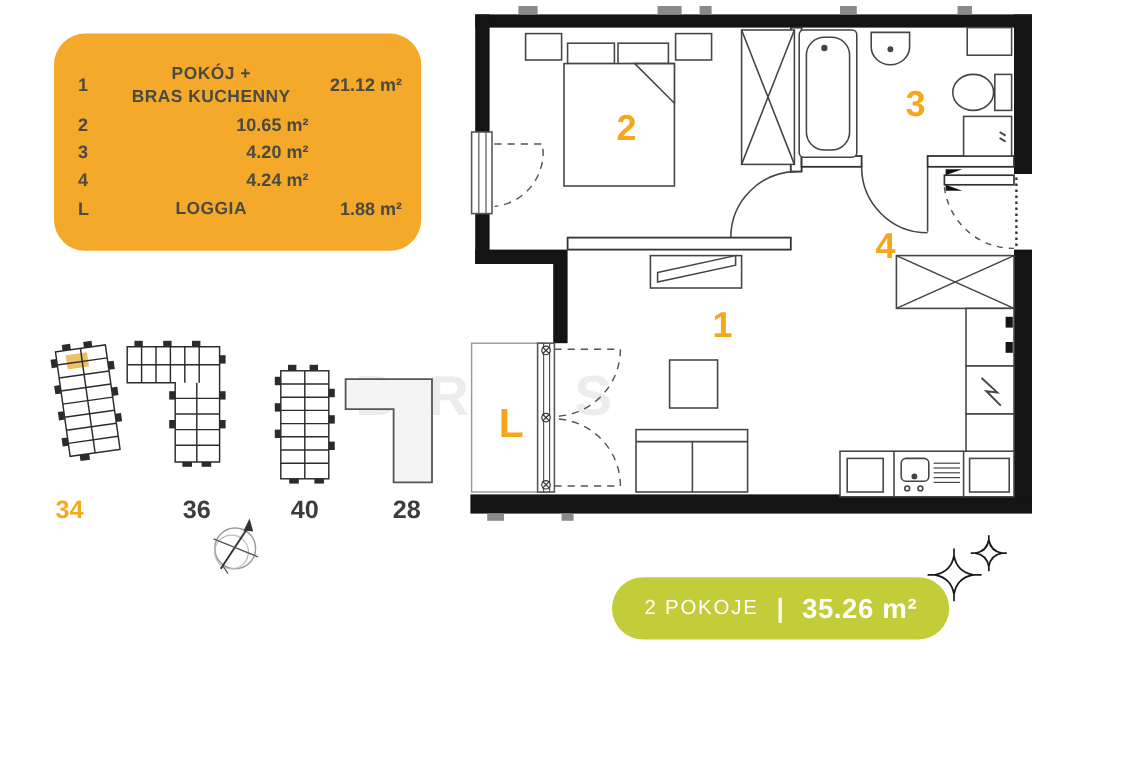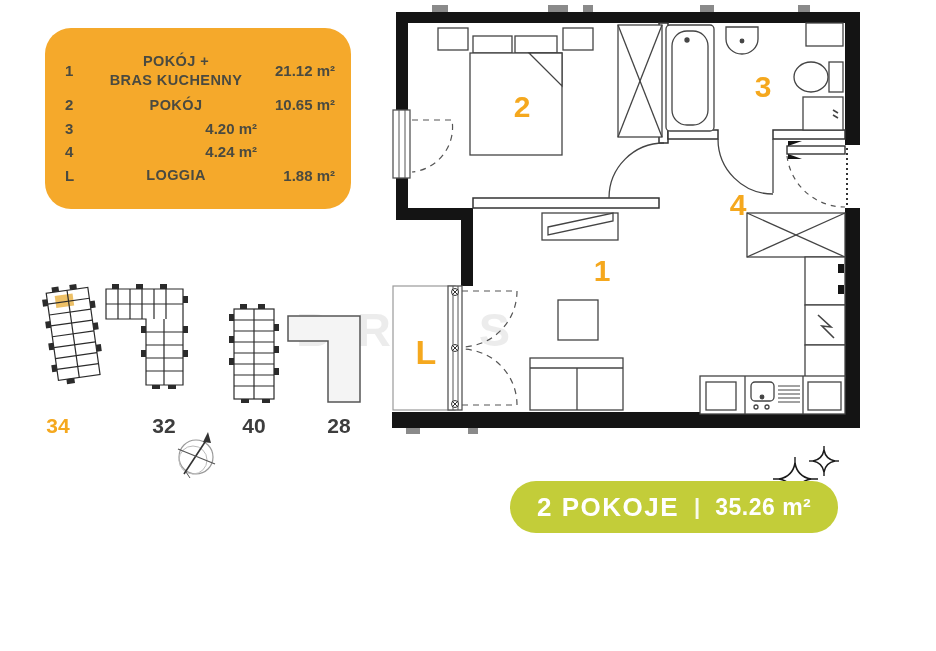--- a/index.html
+++ b/index.html
@@ -42,41 +42,40 @@
     font-size:21px;font-weight:bold;color:#3d3d3d;
   }
   .bnum.hl{color:#F5A81E;}
   
   .badge{
     position:absolute;left:510px;top:481px;height:52px;z-index:2;
     background:#C3CD39;border-radius:26px;
     display:flex;align-items:center;padding:0 27px;gap:13px;
     color:#ffffff;
   }
-  .badge-rooms{font-size:26px;font-weight:bold;letter-spacing:1.5px;}
+  .badge-rooms{font-size:17px;font-weight:normal;letter-spacing:1.5px;}
   .badge-div{font-size:22px;font-weight:bold;opacity:.9;padding:0 2px;}
   .badge-area{font-size:23px;font-weight:bold;letter-spacing:.5px;}
 </style>
 </head>
 <body>
 
 <div class="page">
 
   <div class="watermark">BRAS</div>
 
   <div class="legend">
     <div class="legend-row">
       <span class="legend-num">1</span>
       <span class="legend-name">POKÓJ +
 BRAS KUCHENNY</span>
       <span class="legend-area">21.12 m²</span>
     </div>
     <div class="legend-row">
       <span class="legend-num">2</span>
-      <span class="legend-name">POKÓJ</span>
       <span class="legend-area">10.65 m²</span>
     </div>
     <div class="legend-row">
       <span class="legend-num">3</span>
       <span class="legend-area">4.20 m²</span>
     </div>
     <div class="legend-row">
       <span class="legend-num">4</span>
       <span class="legend-area">4.24 m²</span>
     </div>
@@ -349,21 +348,21 @@
       <path d="M795,463 Q797.4,476.6 811,479 Q797.4,481.4 795,495 Q792.6,481.4 779,479 Q792.6,476.6 795,463 Z" fill="#ffffff" stroke="#1a1a1a" stroke-width="1.5"></path>
     </g>
     <g>
       <line x1="824" y1="446" x2="824" y2="476" stroke="#1a1a1a" stroke-width="1.4"></line>
       <line x1="809" y1="461" x2="839" y2="461" stroke="#1a1a1a" stroke-width="1.4"></line>
       <path d="M824,450 Q825.7,459.3 835,461 Q825.7,462.7 824,472 Q822.3,462.7 813,461 Q822.3,459.3 824,450 Z" fill="#ffffff" stroke="#1a1a1a" stroke-width="1.5"></path>
     </g>
   </svg>
 
   <div class="bnum hl" style="left:38px">34</div>
-  <div class="bnum" style="left:144px">32</div>
+  <div class="bnum" style="left:144px">36</div>
   <div class="bnum" style="left:234px">40</div>
   <div class="bnum" style="left:319px">28</div>
 
   <div class="badge">
     <span class="badge-rooms">2 POKOJE</span>
     <span class="badge-div">|</span>
     <span class="badge-area">35.26 m²</span>
   </div>
 
 </div>

